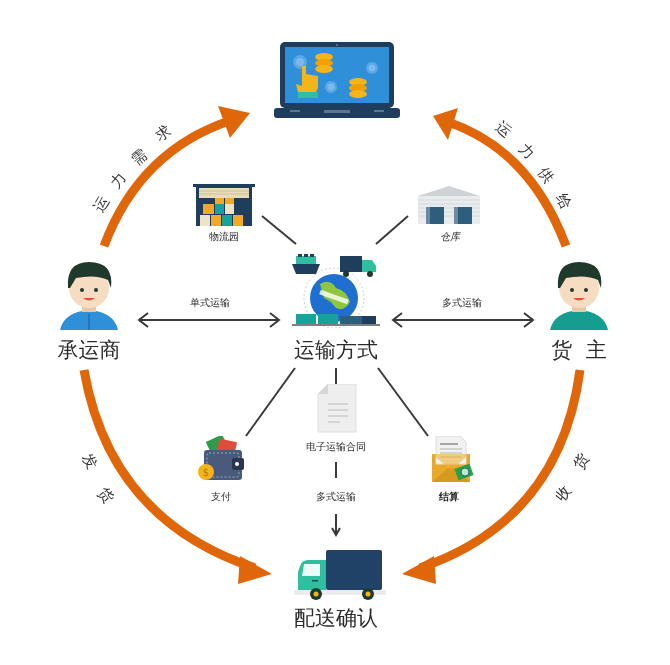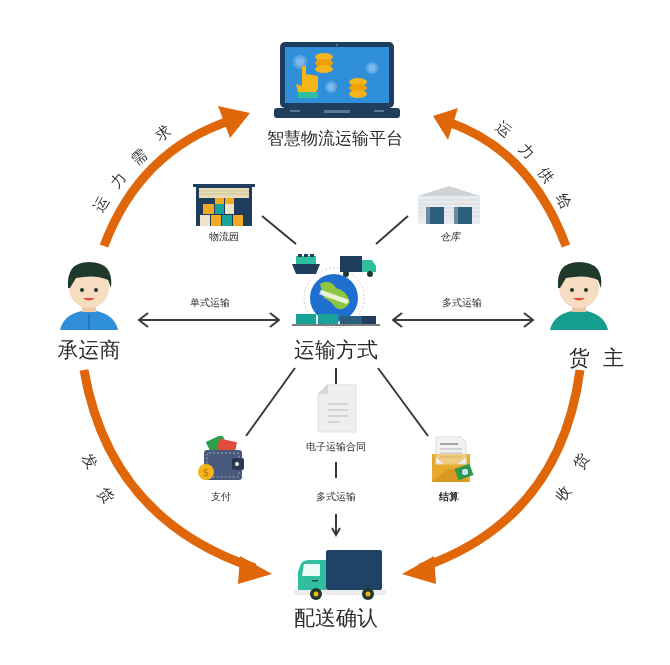--- a/index.html
+++ b/index.html
@@ -72,21 +72,20 @@
     <ellipse cx="84" cy="52" rx="9" ry="4" fill="#f4b41a"></ellipse>
     <path d="M28,24 L28,44 L22,42 L24,50 L40,54 L44,46 L44,34 L32,32 L32,24 Z" fill="#f4b41a"></path>
     <rect x="24" y="50" width="20" height="6" fill="#2fbf9f"></rect>
     <rect x="0" y="66" width="126" height="10" rx="3" fill="#1f3d5c"></rect>
     <rect x="50" y="68" width="26" height="3" fill="#5b7793"></rect>
     <rect x="16" y="68" width="10" height="2" fill="#5b7793"></rect>
     <rect x="100" y="68" width="10" height="2" fill="#5b7793"></rect>
   </svg>
 </div>
 <div class="lbl lbl-title" style="left:250px;top:128px;width:170px;">
-  <div>智慧物流运输平台</div>
 </div>
 
 <div class="abs" style="left:193px;top:184px;width:62px;height:42px;">
   <svg width="62" height="42" viewBox="0 0 62 42">
     <rect x="0" y="0" width="62" height="3" fill="#1f3d5c"></rect>
     <rect x="3" y="3" width="56" height="39" fill="#1f3d5c"></rect>
     <rect x="6" y="4" width="50" height="10" fill="#eadcb8"></rect>
     <line x1="6" y1="7" x2="56" y2="7" stroke="#cdbf9a"></line>
     <line x1="6" y1="10" x2="56" y2="10" stroke="#cdbf9a"></line>
     <rect x="22" y="14" width="9" height="6" fill="#f4a824"></rect>
@@ -137,21 +136,21 @@
   <svg width="66" height="72" viewBox="0 0 66 72">
     <path d="M4,72 Q8,54 33,52 Q58,54 62,72 Z" fill="#159d8f"></path>
     <rect x="26" y="44" width="14" height="10" fill="#e8c8a6"></rect>
     <ellipse cx="33" cy="30" rx="20" ry="20" fill="#f6dcc0"></ellipse>
     <path d="M12,30 Q10,4 33,4 Q58,4 55,30 L52,22 Q40,16 20,20 L14,30 Z" fill="#1f3a2c"></path>
     <circle cx="26" cy="32" r="2" fill="#1f3a2c"></circle>
     <circle cx="40" cy="32" r="2" fill="#1f3a2c"></circle>
     <path d="M27,40 Q33,45 39,40 Z" fill="#e84d3d"></path>
   </svg>
 </div>
-<div class="lbl lbl-big" style="left:534px;top:344px;width:90px;white-space:pre;text-align:right;">货  主</div>
+<div class="lbl lbl-big" style="left:534px;top:336px;width:90px;white-space:pre;">货  主</div>
 
 <div class="abs" style="left:290px;top:254px;width:96px;height:74px;">
   <svg width="96" height="74" viewBox="0 0 96 74">
     <circle cx="44" cy="44" r="30" fill="none" stroke="#cfcfcf" stroke-dasharray="2,2"></circle>
     <circle cx="44" cy="44" r="24" fill="#1f6fd0"></circle>
     <path d="M30,30 Q40,24 46,34 Q56,36 60,48 Q54,58 46,54 Q40,46 34,44 Z" fill="#8fc63f"></path>
     <path d="M30,38 L58,48" stroke="#ffffff" stroke-width="5" opacity="0.8"></path>
     <polygon points="2,10 30,10 26,20 6,20" fill="#1f3d5c"></polygon>
     <rect x="6" y="2" width="20" height="8" fill="#2fbf9f"></rect>
     <rect x="8" y="0" width="4" height="3" fill="#1f3d5c"></rect>

